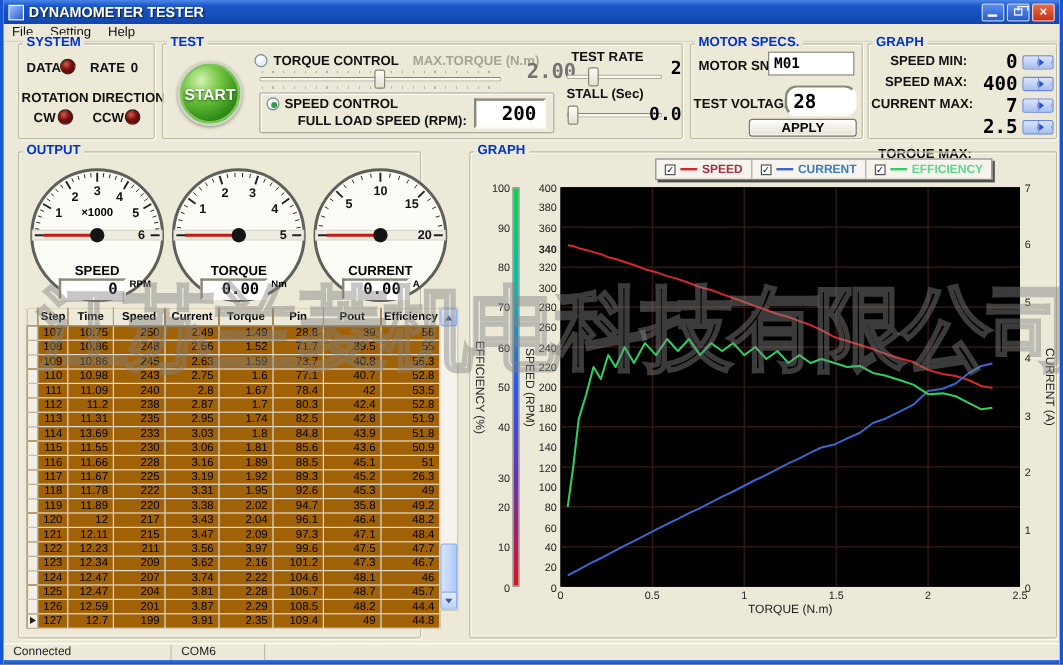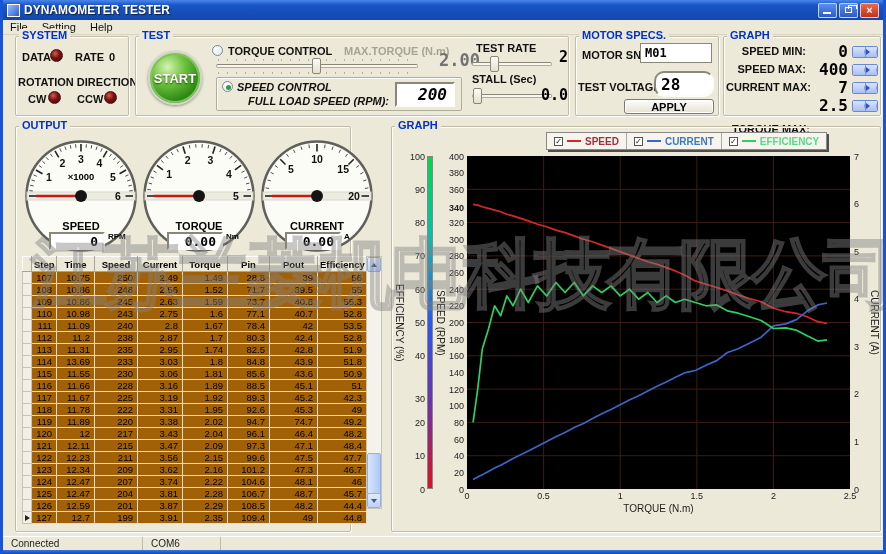--- a/index.html
+++ b/index.html
@@ -164,21 +164,21 @@
     <span class="radio" style="left:76px;top:8px;"></span>
     <span class="lbl" style="left:92px;top:8px;">TORQUE CONTROL</span>
     <span class="lbl dis" style="left:208px;top:8px;">MAX.TORQUE (N.m)</span>
     <div class="slider" style="left:80px;top:21px;width:202px;">
       <div class="tickrow" style="top:1px;"></div>
       <div class="track"></div>
       <div class="tickrow" style="bottom:0;"></div>
       <div class="thumb" style="left:calc(50% - 5px);"></div>
     </div>
     <span class="seg" style="position:absolute;left:286px;top:13px;width:58px;font-size:17px;color:#737373;text-align:right;">2.00</span>
-    <div style="position:absolute;left:80px;top:40px;width:246px;height:34px;border:1px solid #b0ac9c;border-radius:2px;box-shadow:inset 1px 1px 0 #fff;font-style:italic;">
+    <div style="position:absolute;left:80px;top:40px;width:246px;height:34px;border:1px solid #b0ac9c;border-radius:2px;box-shadow:inset 1px 1px 0 #fff;">
       <span class="radio checked" style="left:5px;top:3px;"></span>
       <span class="lbl" style="left:20px;top:3px;">SPEED CONTROL</span>
       <span class="lbl" style="left:30px;top:17px;width:142px;text-align:right;">FULL LOAD SPEED (RPM):</span>
       <div class="seg-box" style="left:178px;top:4px;width:60px;height:25px;">
         <span class="seg" style="font-size:16px;">200</span>
       </div>
     </div>
     <span class="lbl" style="left:340px;top:5px;">TEST RATE</span>
     <div class="slider" style="left:336px;top:19px;width:80px;">
       <div class="track"></div>
@@ -506,42 +506,42 @@
           </tr>
           <tr>
             <td class="sel"></td>
             <td>117</td>
             <td>11.67</td>
             <td>225</td>
             <td>3.19</td>
             <td>1.92</td>
             <td>89.3</td>
             <td>45.2</td>
-            <td>42.3</td>
+            <td>26.3</td>
           </tr>
           <tr>
             <td class="sel"></td>
             <td>118</td>
             <td>11.78</td>
             <td>222</td>
             <td>3.31</td>
             <td>1.95</td>
             <td>92.6</td>
             <td>45.3</td>
             <td>49</td>
           </tr>
           <tr>
             <td class="sel"></td>
             <td>119</td>
             <td>11.89</td>
             <td>220</td>
             <td>3.38</td>
             <td>2.02</td>
             <td>94.7</td>
-            <td>74.7</td>
+            <td>35.8</td>
             <td>49.2</td>
           </tr>
           <tr>
             <td class="sel"></td>
             <td>120</td>
             <td>12</td>
             <td>217</td>
             <td>3.43</td>
             <td>2.04</td>
             <td>96.1</td>
@@ -558,21 +558,21 @@
             <td>97.3</td>
             <td>47.1</td>
             <td>48.4</td>
           </tr>
           <tr>
             <td class="sel"></td>
             <td>122</td>
             <td>12.23</td>
             <td>211</td>
             <td>3.56</td>
-            <td>2.15</td>
+            <td>3.97</td>
             <td>99.6</td>
             <td>47.5</td>
             <td>47.7</td>
           </tr>
           <tr>
             <td class="sel"></td>
             <td>123</td>
             <td>12.34</td>
             <td>209</td>
             <td>3.62</td>

